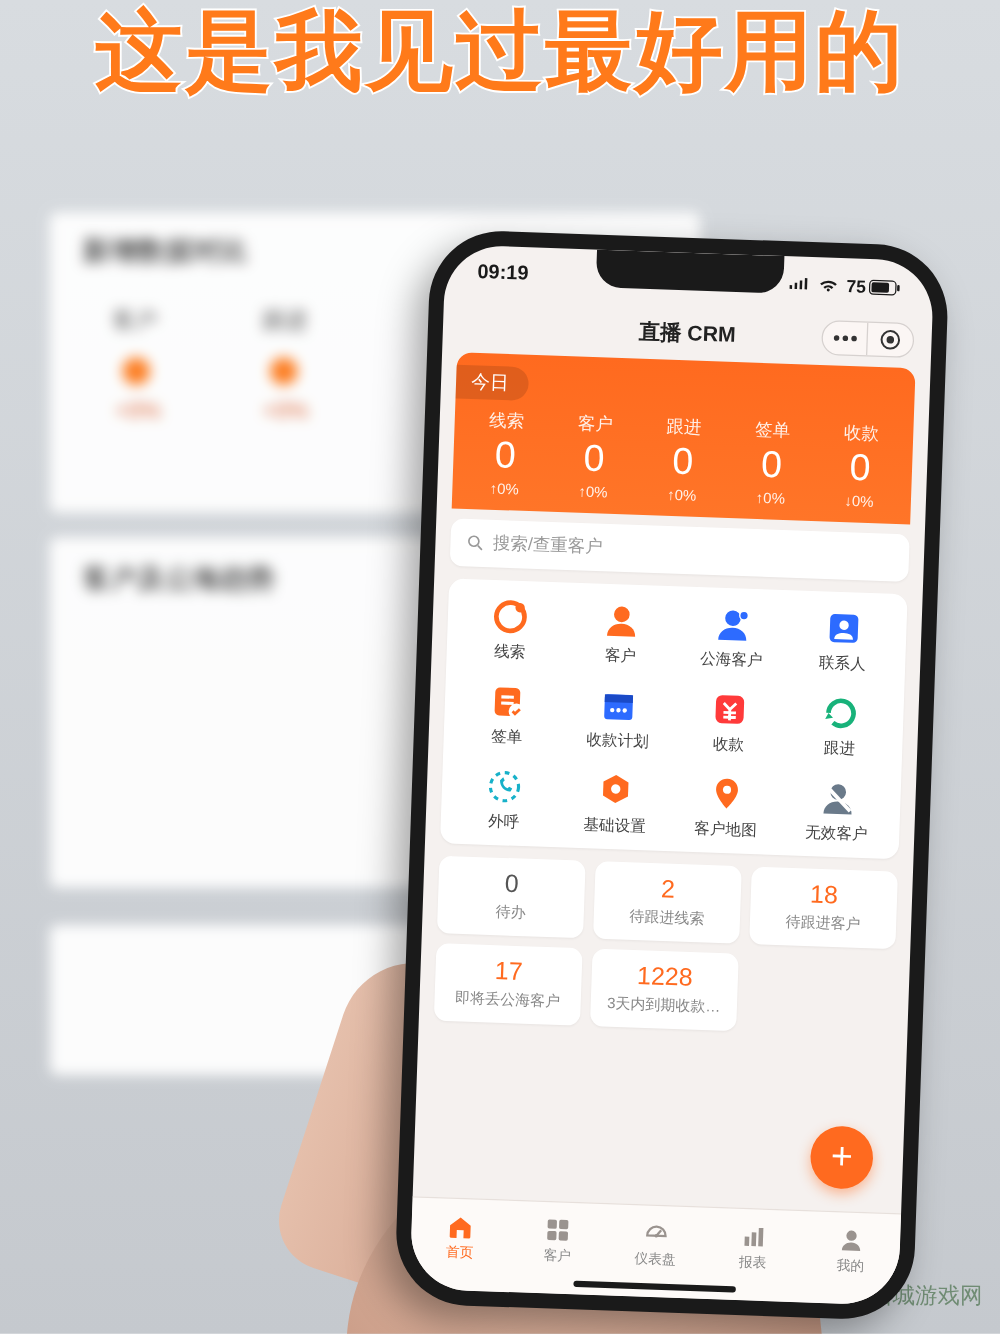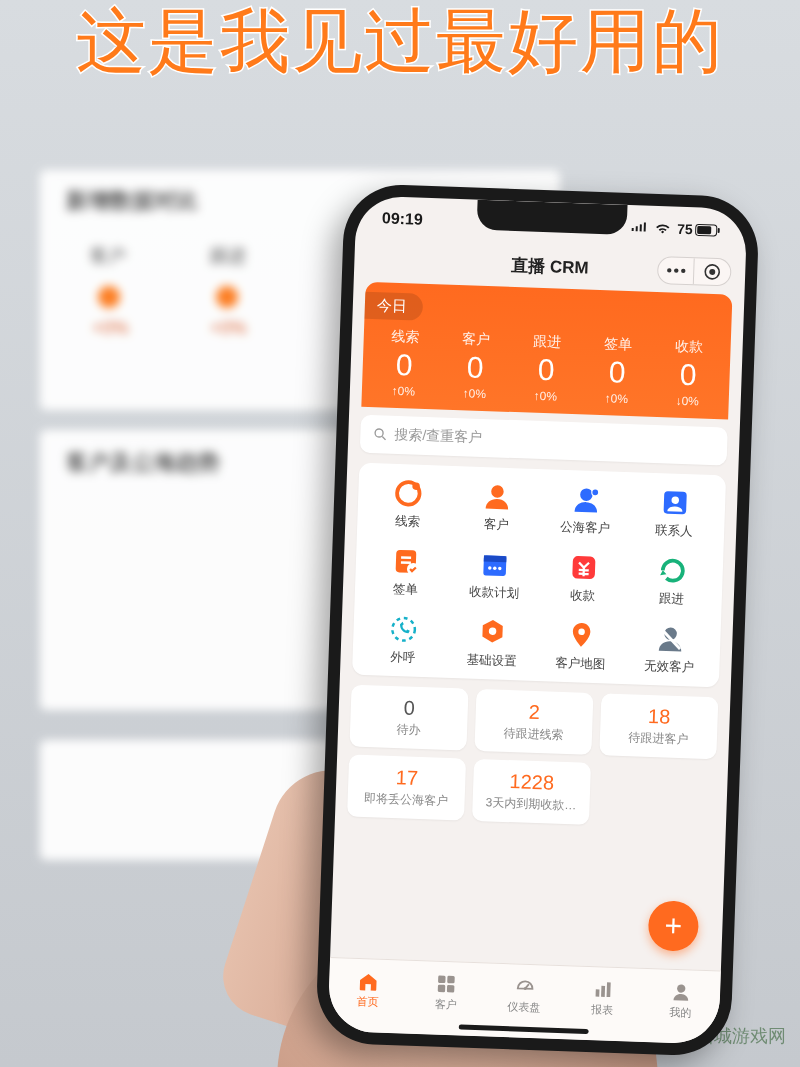--- a/index.html
+++ b/index.html
@@ -16,21 +16,21 @@
     opacity: .95;
   }
   .bg-panel { position: absolute; background:#fff; border-radius:6px; }
   .bg-text { position:absolute; color:#555; font-size:22px; font-weight:600; filter: blur(1px);}
   .bg-badge { position:absolute; background:#ff7a1a; width:22px; height:22px; border-radius:50%; }
   .bg-subtext { position:absolute; color:#d85b2a; font-size:18px; }
 
   
   .promo {
     position: absolute; top: 4px; left: 0; right: 0;
-    text-align: center; font-size: 70px; font-weight: 400;
+    text-align: center; font-size: 70px; font-weight: 700;
     line-height: 1.08; color: #ff7a1a;
     -webkit-text-stroke: 3px #fff; paint-order: stroke fill;
     letter-spacing: 2px;
     pointer-events:none;
   }
 
   
   .watermark {
     position:absolute; right:14px; bottom:18px;
     display:flex; align-items:center; gap:6px;

